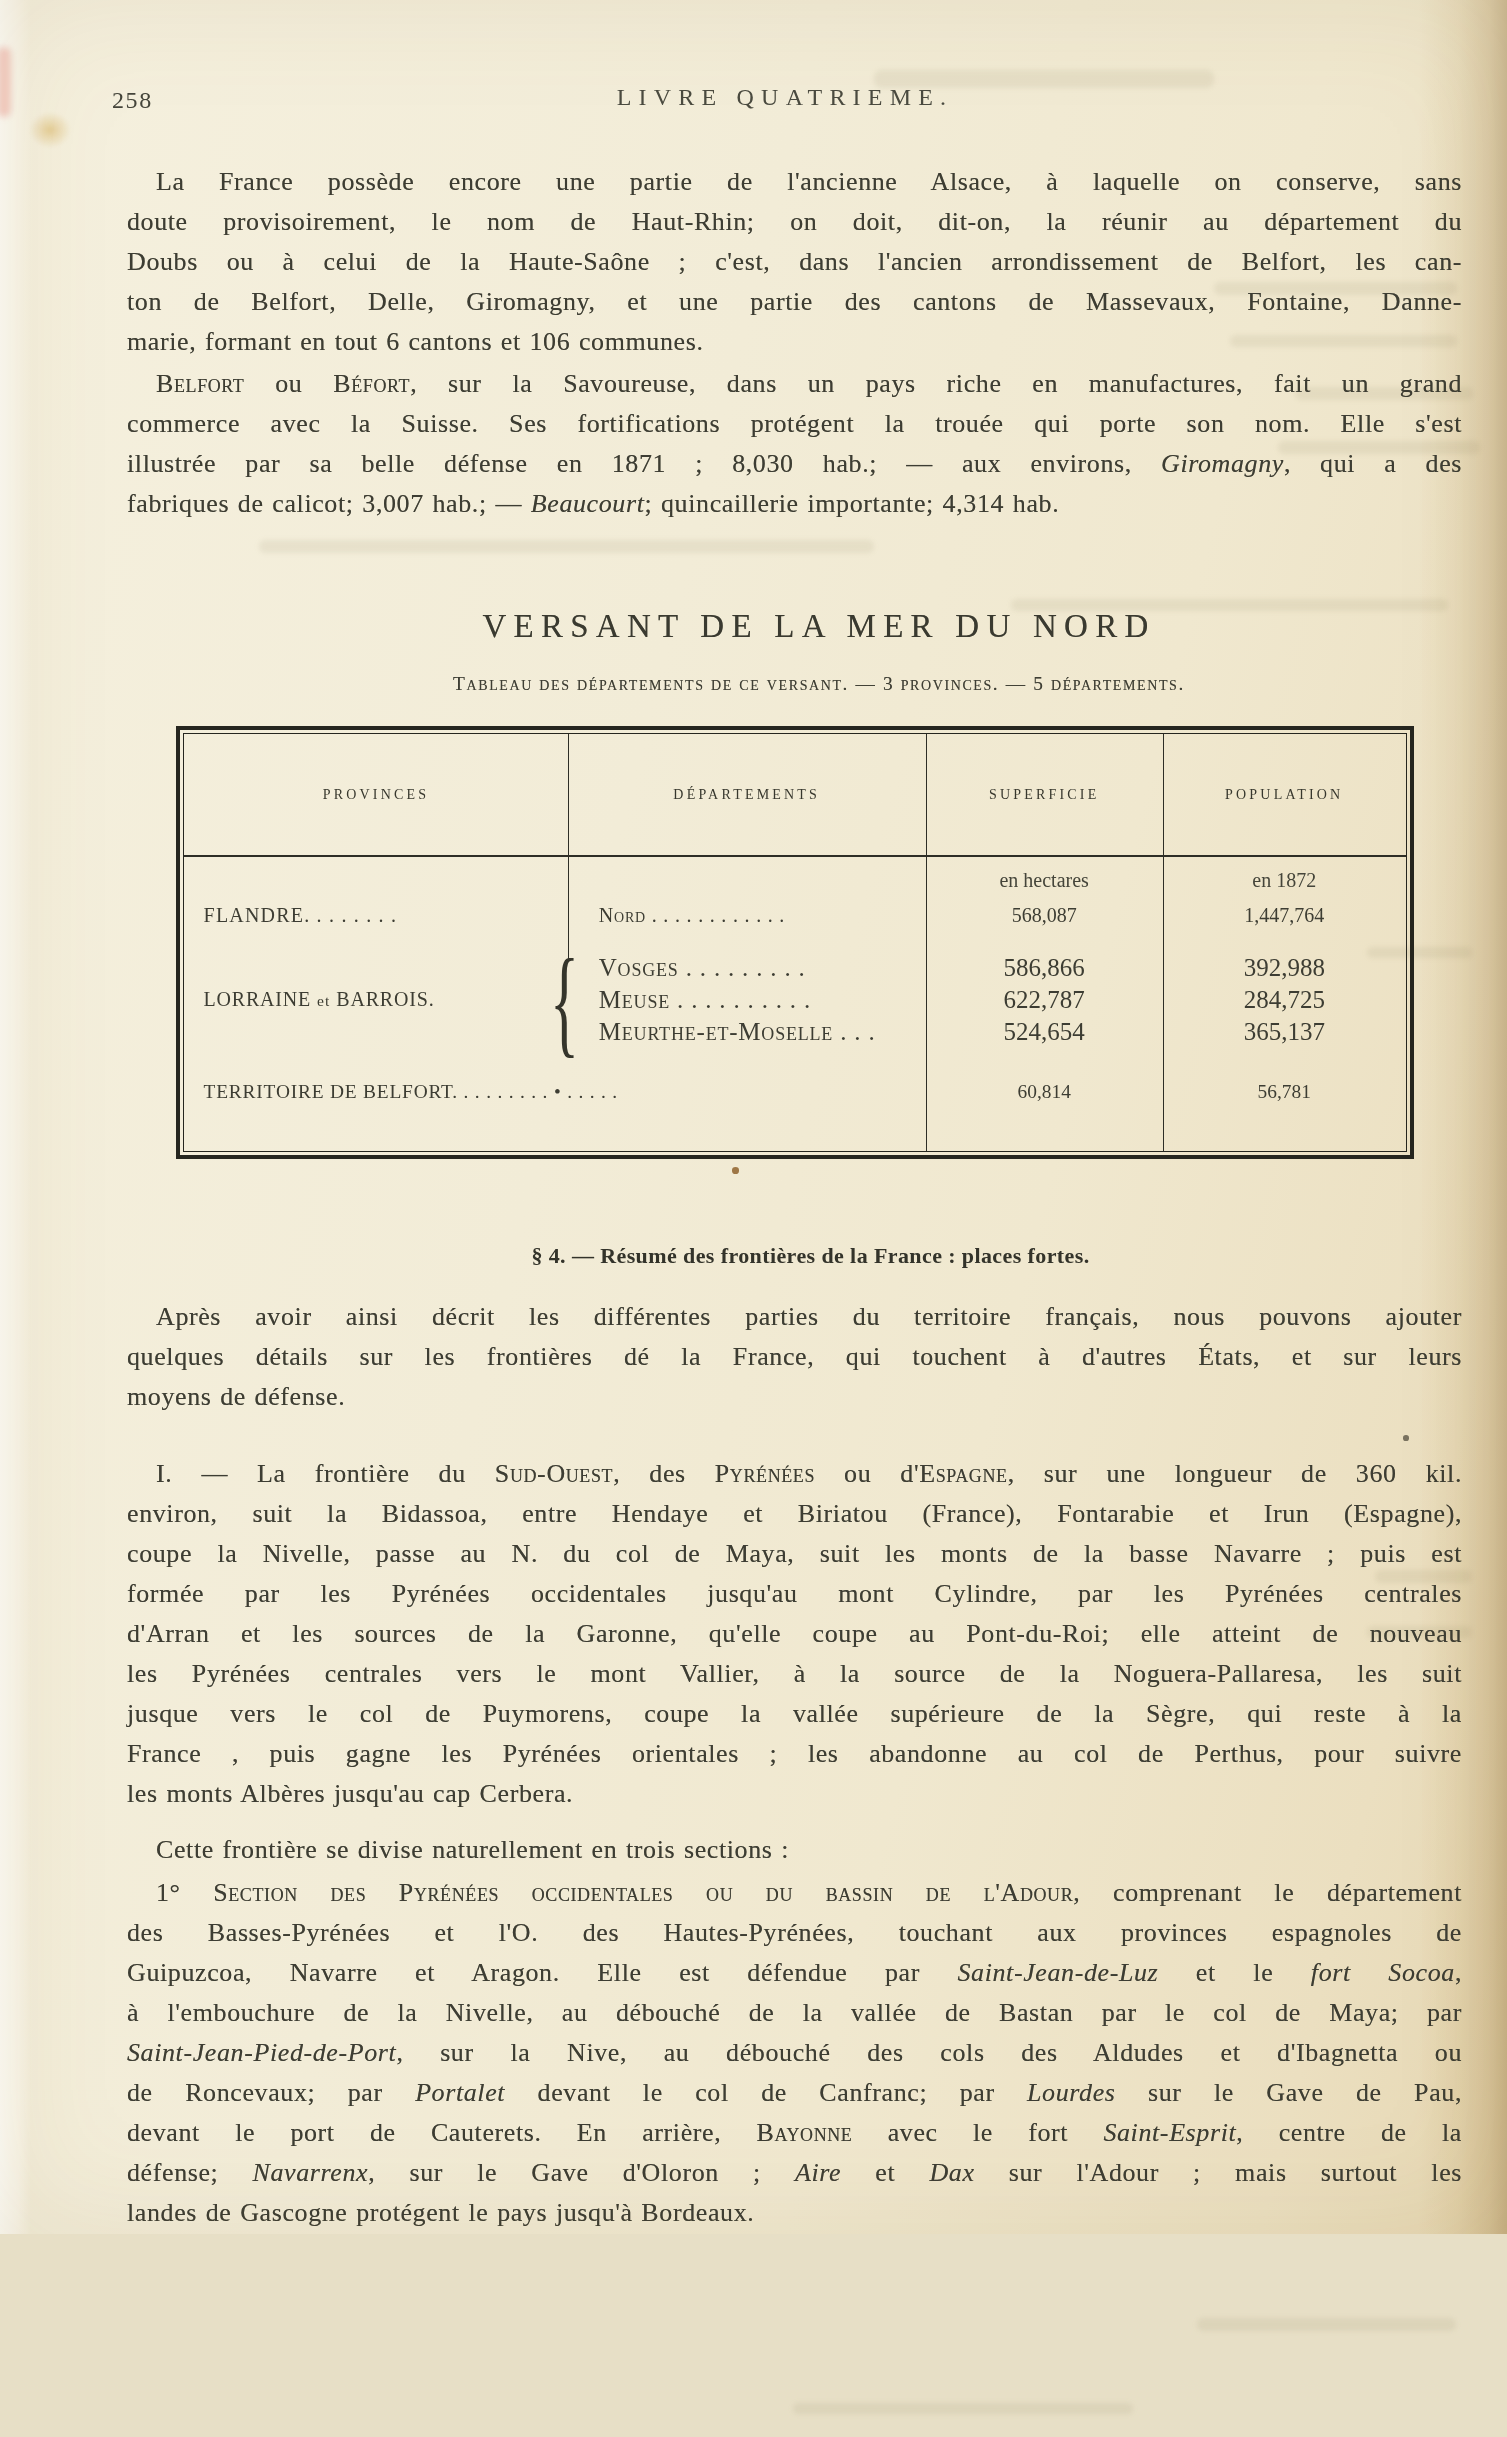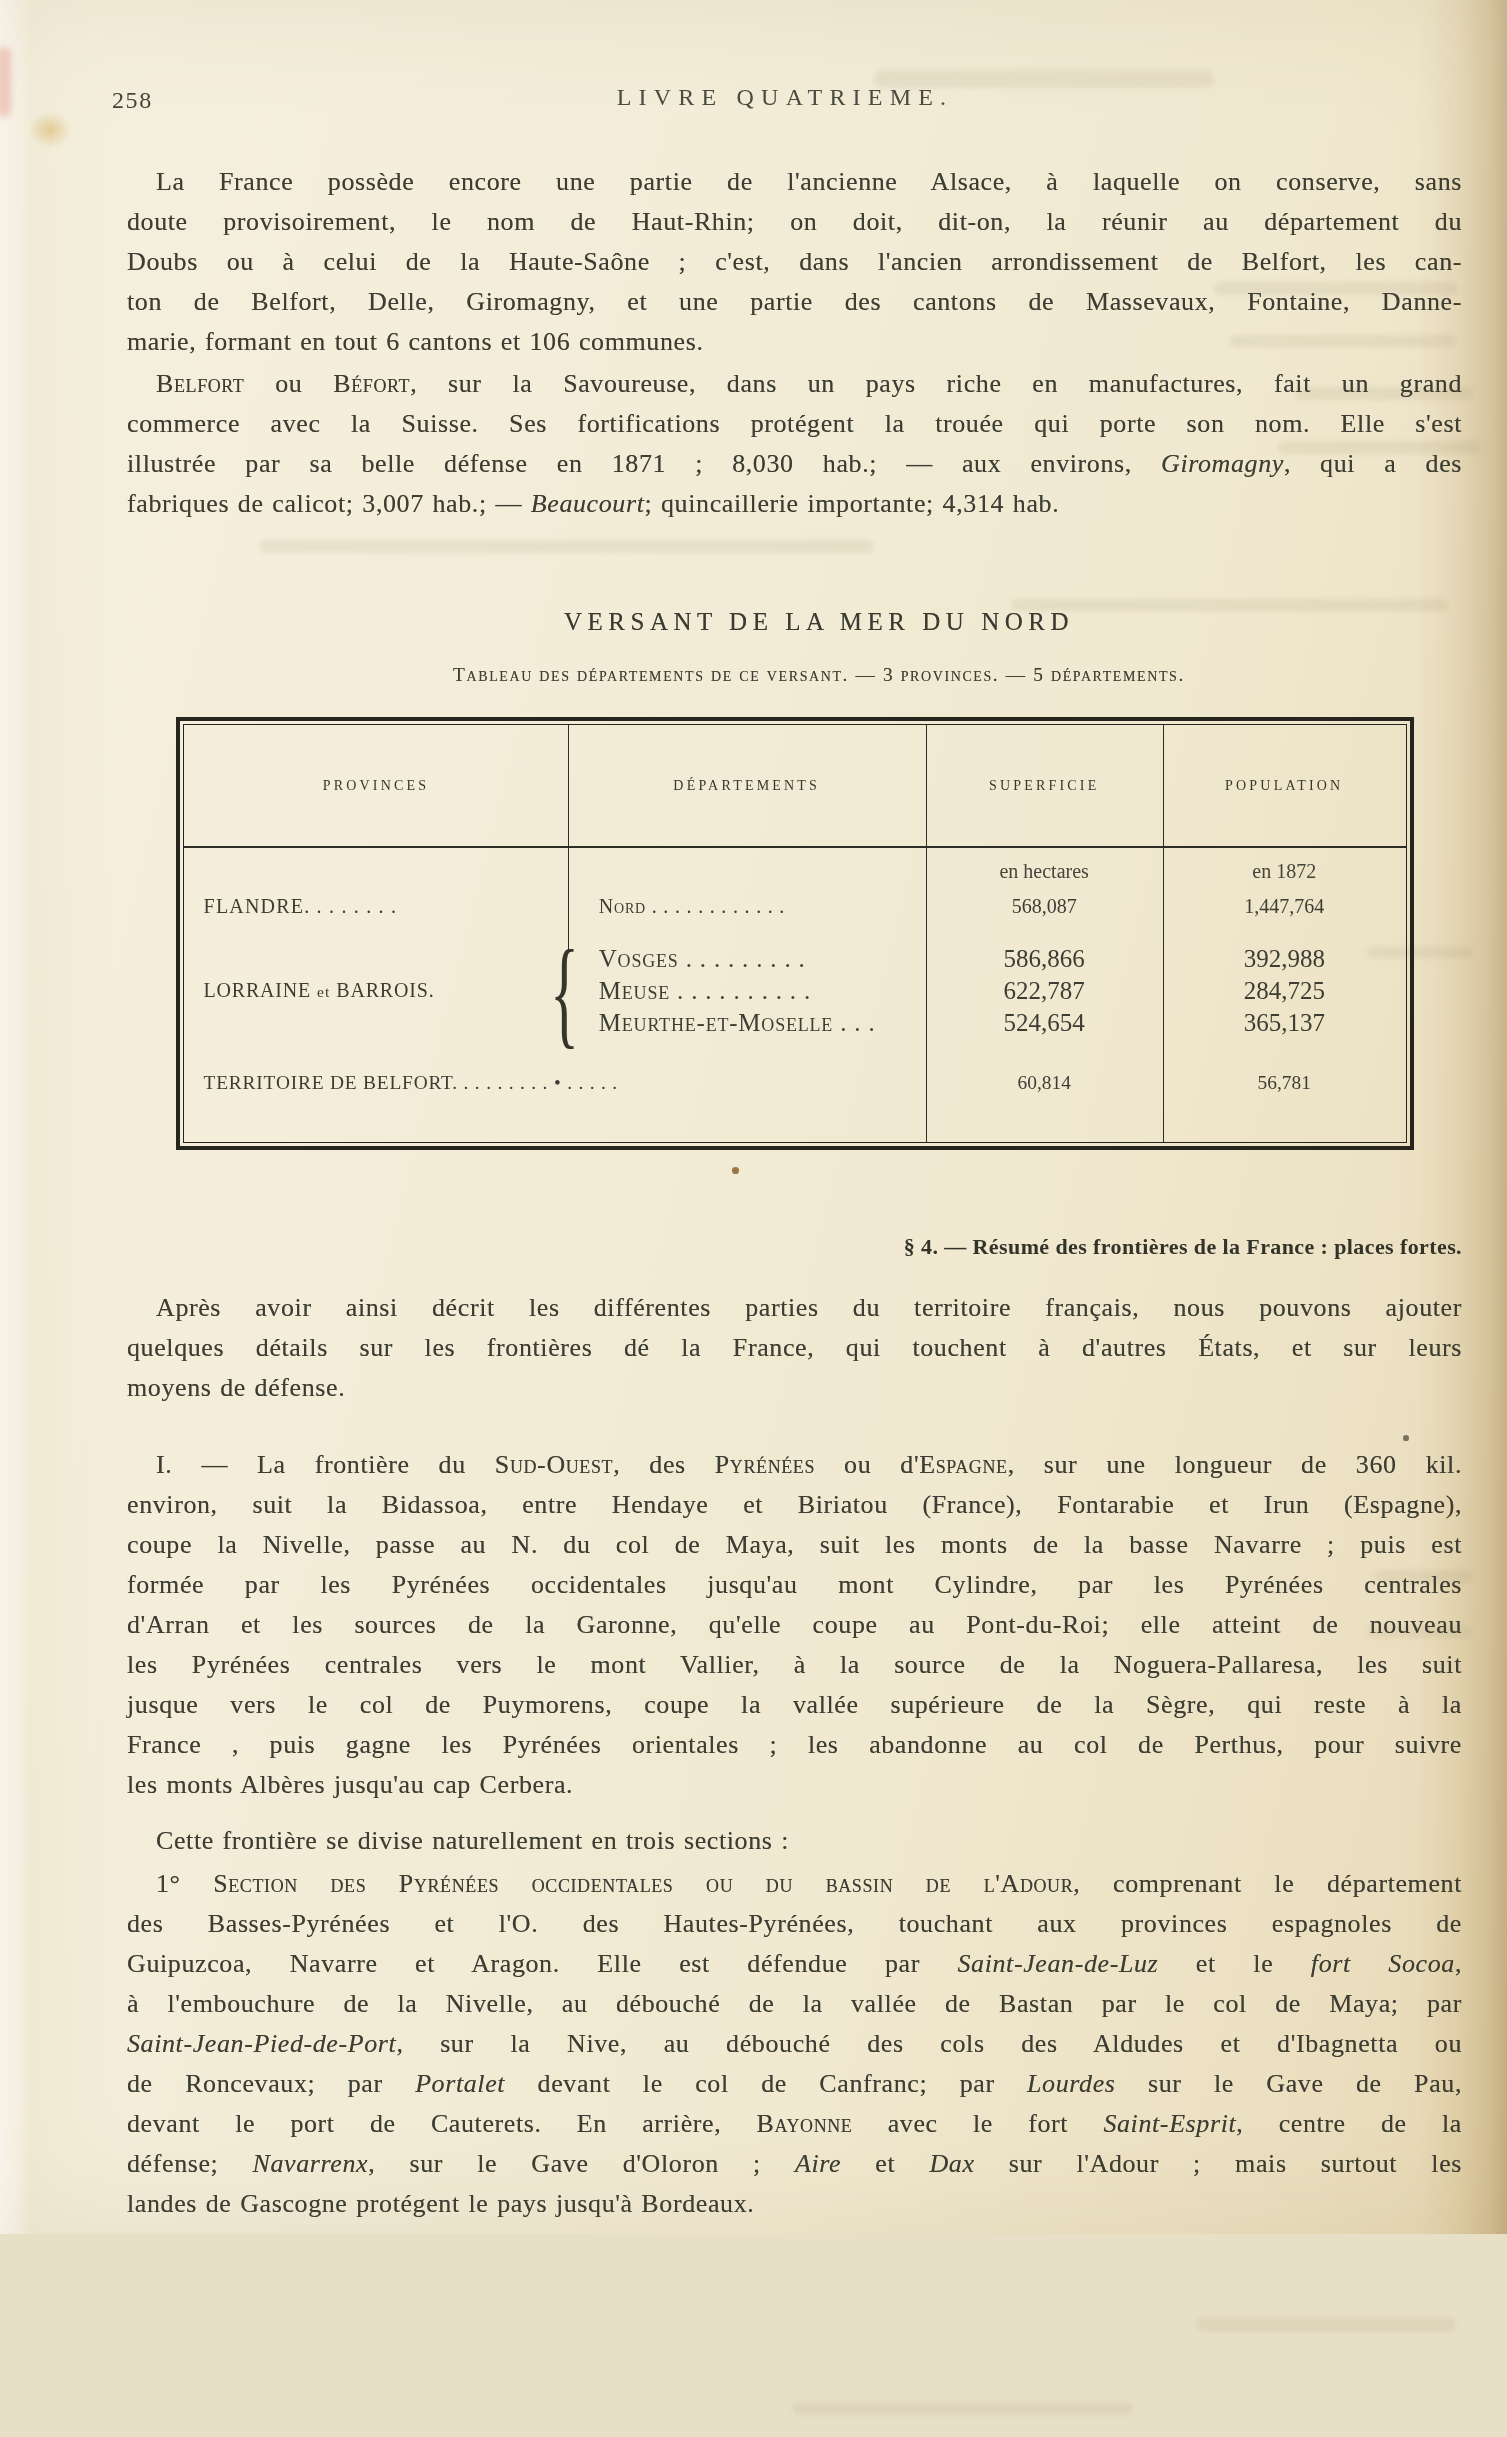--- a/index.html
+++ b/index.html
@@ -56,21 +56,21 @@
   }
   .ln.last{text-align-last:left;}
   .ln.indent{text-indent:29px;}
   .i{font-style:italic;}
   .sc{font-variant:small-caps;}
   .small{font-size:0.78em;letter-spacing:1.2px;}
   #p1{margin-top:162px;}
   #p2{margin-top:2.4px;}
   .versant-title{
     margin:84px 0 0 0;text-align:center;font-weight:normal;
-    font-size:25px;letter-spacing:0.22em;color:#3a3a30;padding-left:49px;
+    font-size:33px;letter-spacing:0.22em;color:#3a3a30;padding-left:49px;
     text-shadow:0 0 0.5px rgba(62,62,48,0.55);
   }
   .versant-sub{
     margin-top:27.5px;text-align:center;font-size:19.4px;font-variant:small-caps;
     letter-spacing:1.6px;color:#3e3e34;padding-left:49px;
     text-shadow:0 0 0.4px rgba(62,62,48,0.5);
   }
   
   .table-frame{
     margin:31px 0 0 49px;width:1238px;
@@ -98,21 +98,21 @@
   .g-row{display:grid;grid-template-columns:42.7% 28.3% 29%;height:32px;align-items:center;font-size:25px;}
   .brace{
     position:absolute;left:calc(31.4% - 18px);top:-14.6px;height:129px;
     font-size:121px;line-height:128px;transform:scaleX(0.5);transform-origin:left center;
     color:#35352b;font-weight:400;
   }
   .t-terr{display:grid;grid-template-columns:60.7% 19.4% 19.9%;margin-top:27.5px;height:34px;align-items:center;font-size:19.4px;}
   .t-terr .c-prov{letter-spacing:0.8px;}
   
   .sec4{
-    margin:84px 0 0 0;text-align:right;font-size:22px;font-weight:bold;
+    margin:84px 0 0 0;text-align:center;font-size:22px;font-weight:bold;
     letter-spacing:0.4px;color:#33332a;padding-left:32px;
   }
   #p3{margin-top:27.5px;}
   #p4{margin-top:37px;}
   #p5{margin-top:16px;}
   #p6{margin-top:3.2px;}
 </style>
 </head>
 <body>
 

